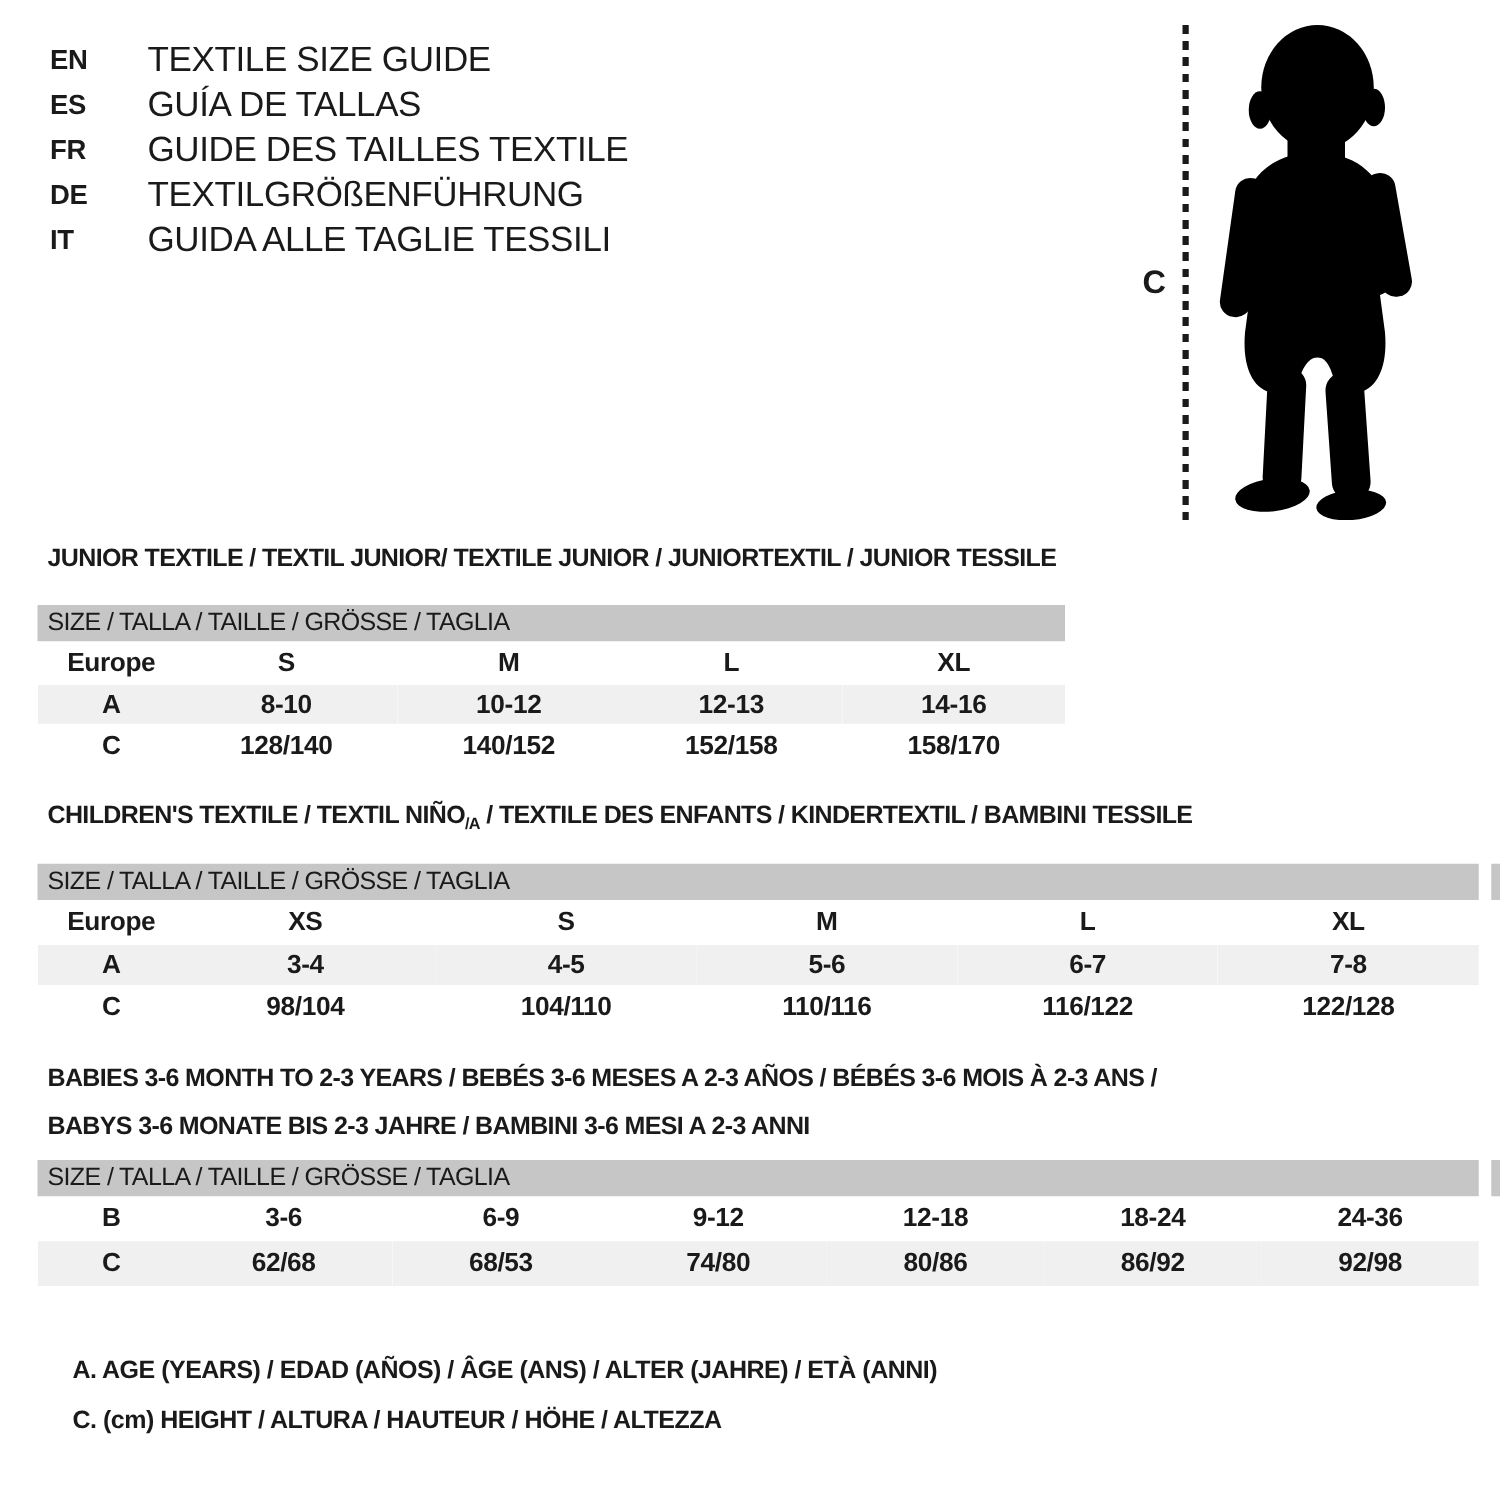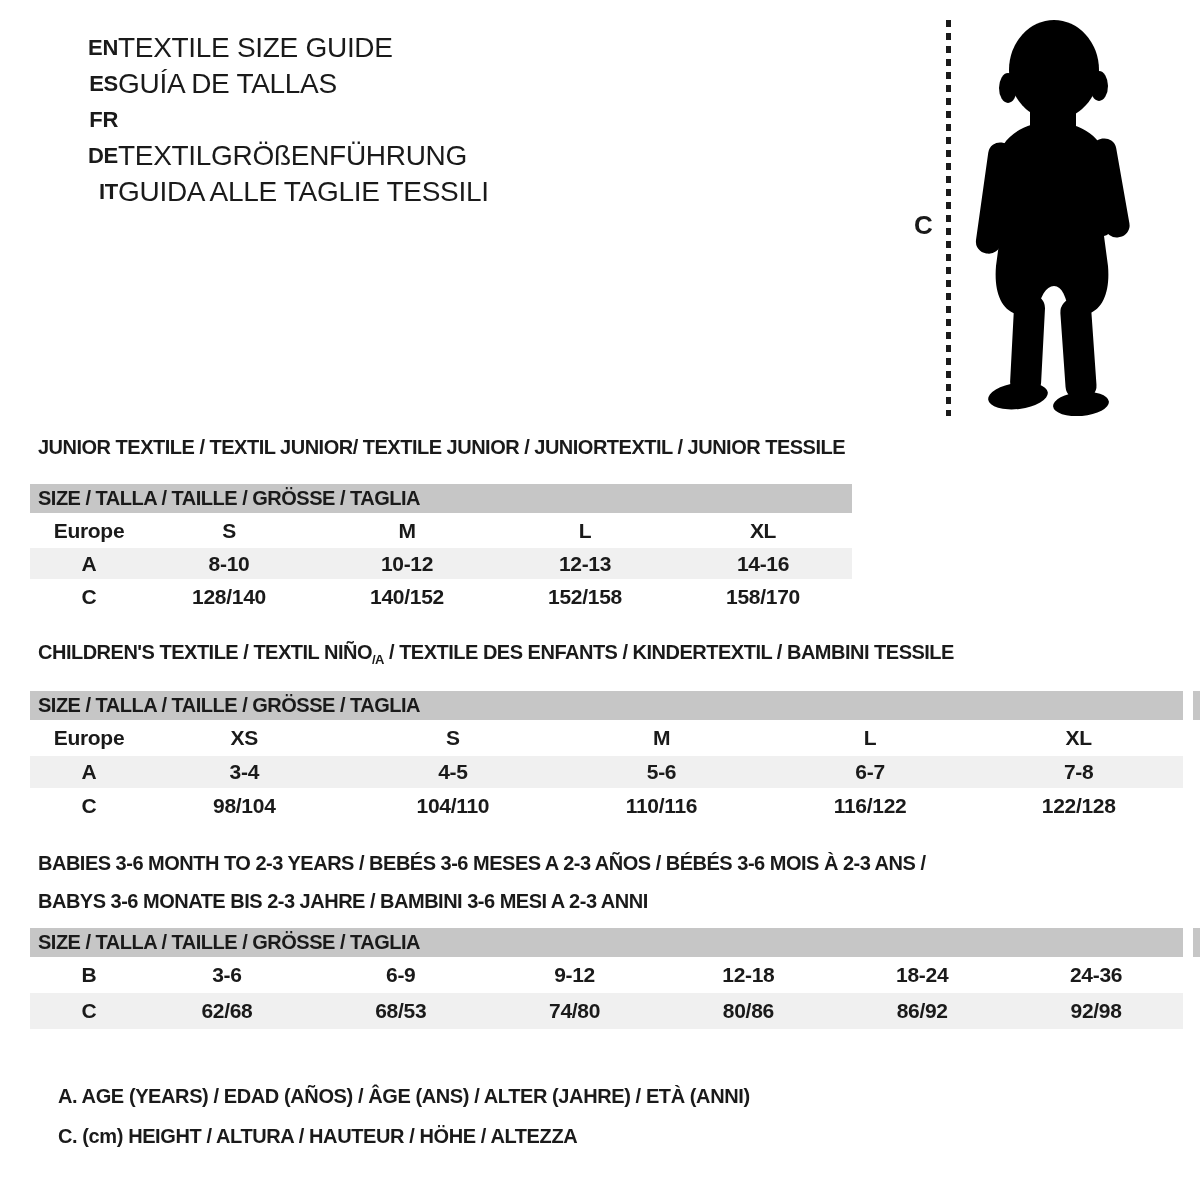--- a/index.html
+++ b/index.html
@@ -7,21 +7,21 @@
     width:1200px;height:1200px;
     background:#ffffff;
     font-family:"Liberation Sans","DejaVu Sans",sans-serif;
     color:#1a1a1a;
     position:relative;
   }
   .canvas{position:absolute;left:0;top:0;width:1200px;height:1200px;background:#fff;overflow:hidden;}
 
   
   .lang-list{position:absolute;left:40px;top:30px;}
-  .lang-row{display:flex;height:36px;line-height:36px;text-align:right;}
+  .lang-row{display:flex;height:36px;line-height:36px;}
   .lang-code{width:78px;font-size:22px;font-weight:700;letter-spacing:-0.3px;}
   .lang-label{font-size:28px;font-weight:400;letter-spacing:-0.3px;white-space:nowrap;}
 
   
   .height-line{
     position:absolute;left:946px;top:20px;width:5px;height:396px;
     background:repeating-linear-gradient(to bottom,#1a1a1a 0 7px,transparent 7px 13px);
   }
   .height-label{position:absolute;left:914px;top:210px;font-size:26px;font-weight:700;}
   .figure-svg{position:absolute;left:966px;top:14px;}
@@ -33,21 +33,21 @@
   #babies-title{left:38px;top:844px;line-height:38px;}
   .sub-script{font-size:13px;vertical-align:sub;}
 
   
   .size-block{position:absolute;left:30px;}
   #junior-block{top:484px;width:822px;}
   #children-block{top:691px;width:1153px;}
   #babies-block{top:928px;width:1153px;}
   .size-bar{
     height:29px;line-height:29px;background:#c6c6c6;
-    padding-left:8px;font-size:20px;font-weight:700;letter-spacing:-0.5px;
+    padding-left:8px;font-size:20px;font-weight:400;letter-spacing:-0.5px;
     white-space:nowrap;overflow:hidden;
   }
   table{border-collapse:collapse;width:100%;table-layout:fixed;}
   td{font-size:21px;font-weight:700;text-align:center;vertical-align:middle;letter-spacing:-0.3px;padding:0;overflow:hidden;}
   td.lbl{text-align:center;padding-left:8px;}
   col.label-col{width:110px;}
   tr.shaded{background:#f0f0f0;}
   tr.h35{height:35px;} tr.h31{height:31px;} tr.h32{height:32px;} tr.h36{height:36px;}
 
   
@@ -68,20 +68,21 @@
     <div class="lang-row">
       <span class="lang-code">EN</span>
       <span class="lang-label">TEXTILE SIZE GUIDE</span>
     </div>
     <div class="lang-row">
       <span class="lang-code">ES</span>
       <span class="lang-label">GUÍA DE TALLAS</span>
     </div>
     <div class="lang-row">
       <span class="lang-code">FR</span>
+      <span class="lang-label">GUIDE DES TAILLES TEXTILE</span>
     </div>
     <div class="lang-row">
       <span class="lang-code">DE</span>
       <span class="lang-label">TEXTILGRÖßENFÜHRUNG</span>
     </div>
     <div class="lang-row">
       <span class="lang-code">IT</span>
       <span class="lang-label">GUIDA ALLE TAGLIE TESSILI</span>
     </div>
   </div>

